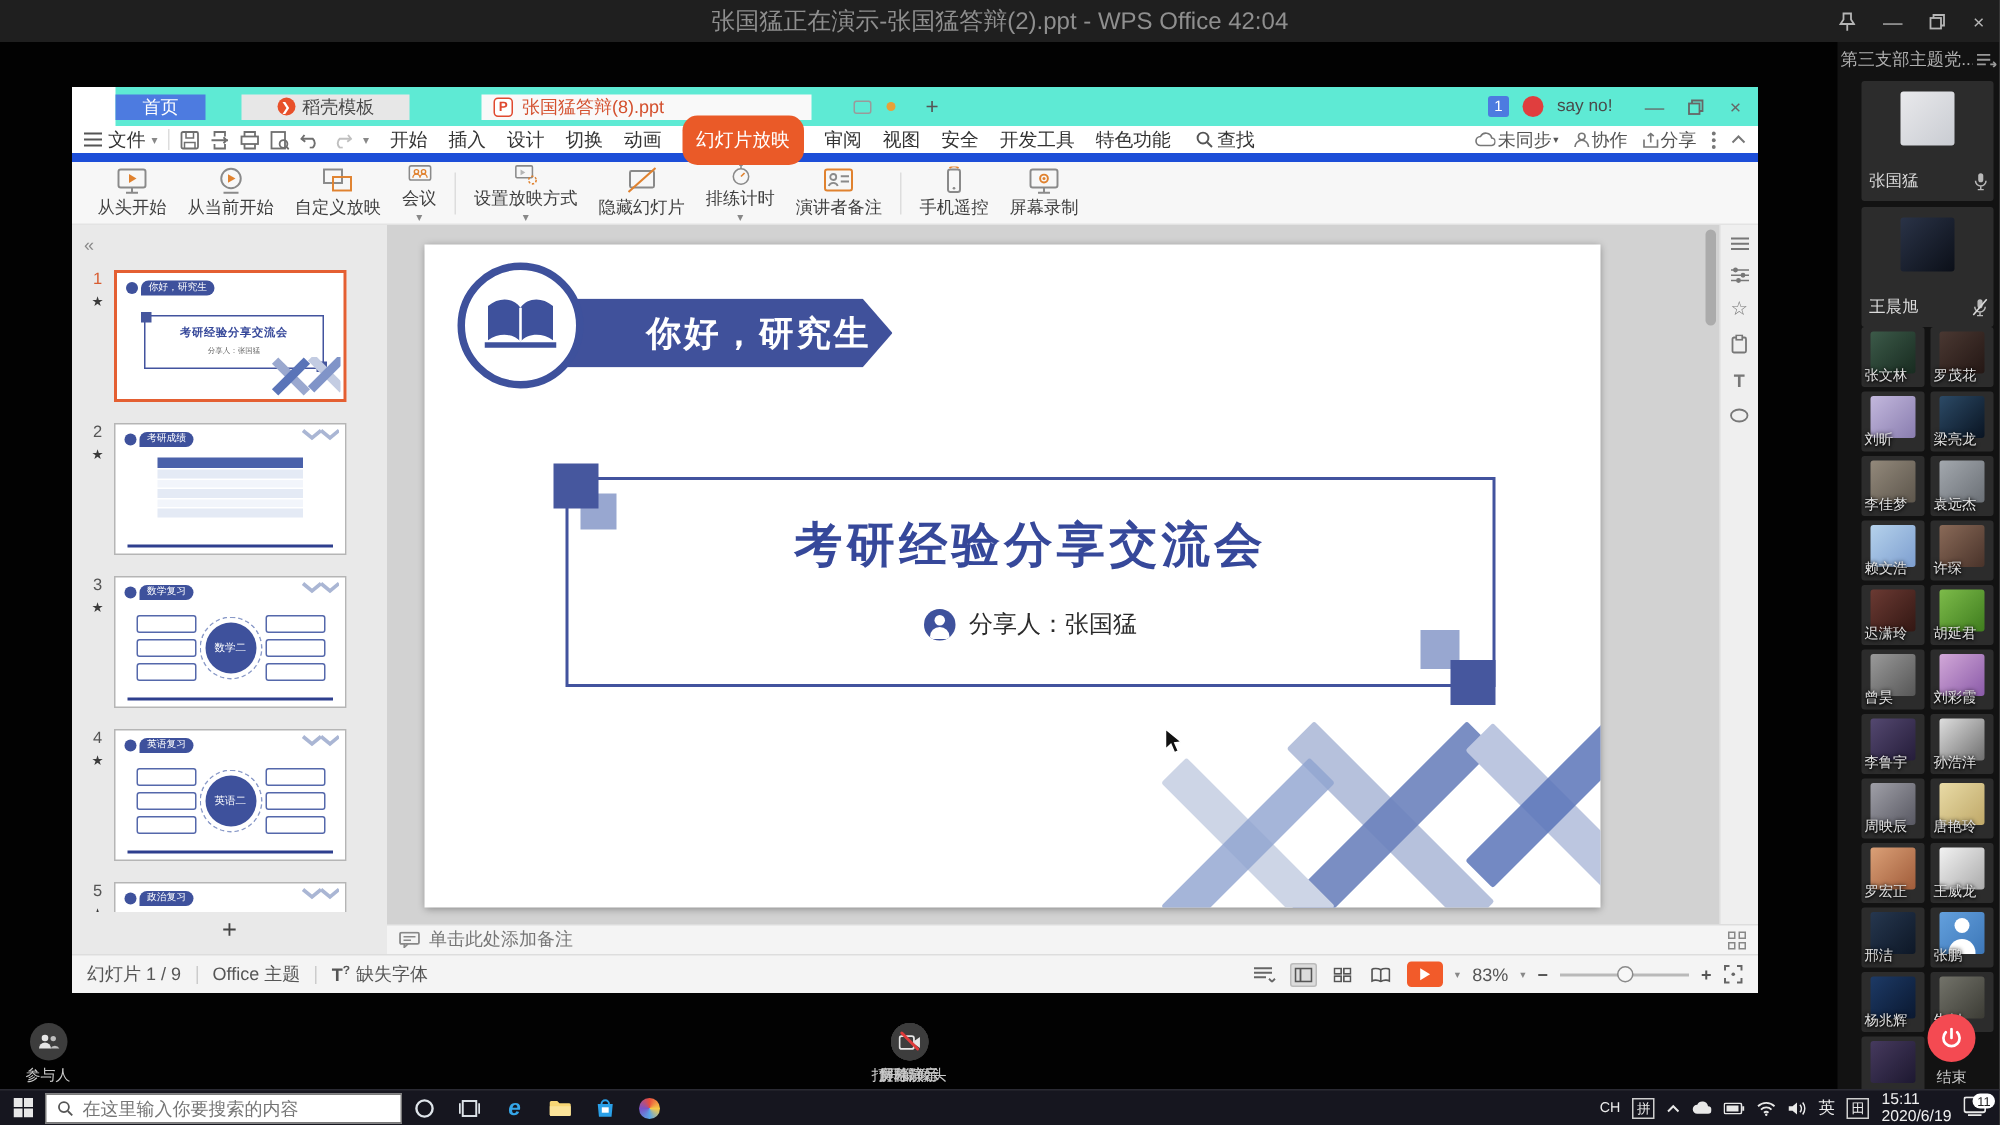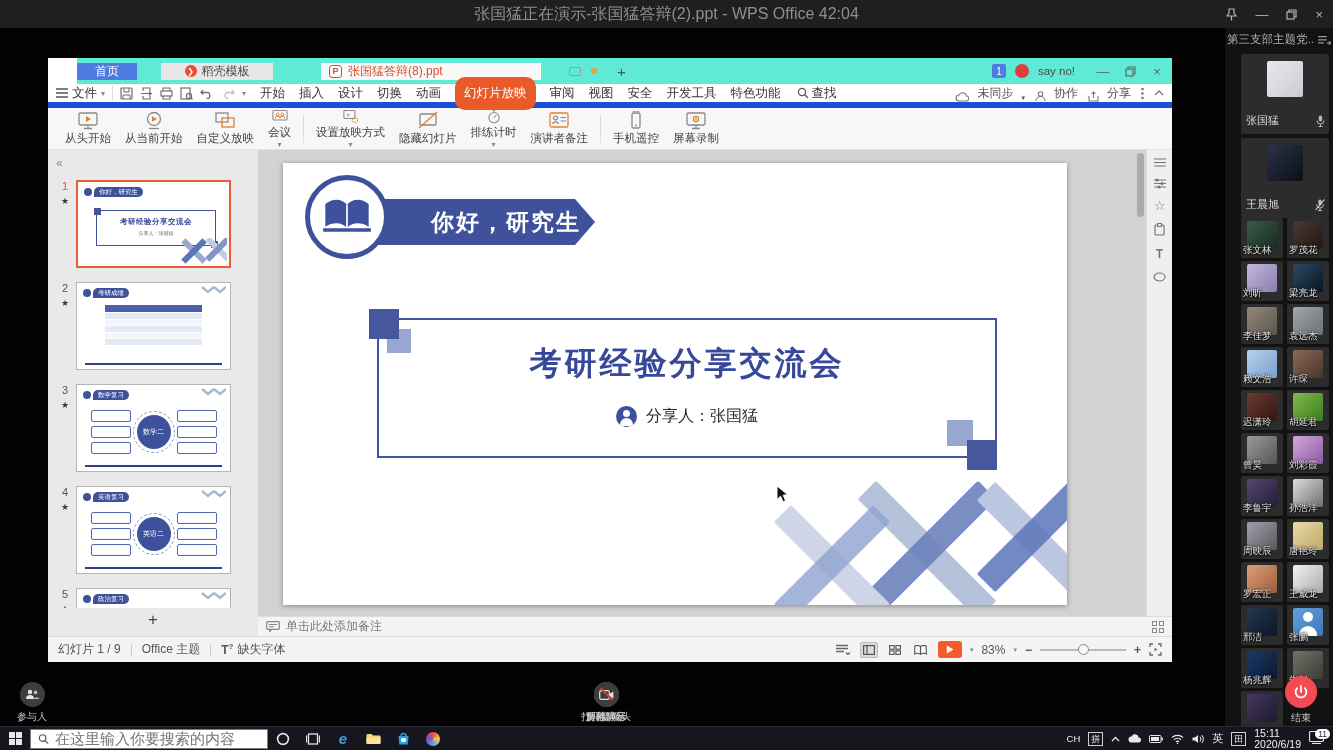--- a/index.html
+++ b/index.html
@@ -62,21 +62,21 @@
   .winc { color:#666; font-size:13px; width:18px; text-align:center; }
 
   .menubar { height:24px; background:#fff; border-bottom:6px solid #1d4ed8; display:flex; align-items:center; padding:0 8px; position:relative; flex:none; }
   .mfile { display:flex; align-items:center; gap:4px; font-size:12.5px; color:#333; }
   .msep { width:1px; height:14px; background:#ddd; margin:0 7px; }
   .mico { display:flex; align-items:center; gap:7px; }
   .menu-items { display:flex; align-items:center; gap:14px; margin-left:14px; font-size:12.5px; color:#333; }
   .mi-active { background:#ea5a28; color:#fff; border-radius:10px; padding:8px 9px; }
   .mfind { display:flex; align-items:center; gap:3px; margin-left:16px; color:#333; font-size:12.5px; }
   .menu-right { position:absolute; right:8px; display:flex; align-items:center; gap:10px; font-size:12px; color:#555; }
-  .mr-item { display:flex; align-items:flex-end; gap:8px; }
+  .mr-item { display:flex; align-items:center; gap:1px; }
 
   .ribbon { height:42px; background:#f7f7f7; border-bottom:1px solid #e3e3e3; display:flex; align-items:center; padding-left:10px; flex:none; }
   .rbtn { display:flex; flex-direction:column; align-items:center; justify-content:center; padding:0 7px; height:40px; }
   .rbtn .rl { font-size:11.5px; color:#3f3f3f; margin-top:1px; white-space:nowrap; }
   .rbtn .car { font-size:8px; color:#888; }
   .rsep { width:1px; height:28px; background:#ddd; margin:0 5px; }
 
   .main { flex:1; display:flex; min-height:0; }
   .panel { width:210px; background:#e9e9e9; position:relative; flex:none; }
   .phead { position:absolute; left:0; right:0; top:0; height:26px; display:flex; align-items:center; }
@@ -151,21 +151,21 @@
   .sq-br-d { right:-2px; bottom:-14px; width:30px; height:30px; background:#46579e; z-index:2; }
   .deco { position:absolute; right:0; bottom:0; width:300px; height:125px; }
   .deco i { position:absolute; border-radius:2px; }
   .cursor { position:absolute; left:493px; top:322px; }
 
   
   .taskbar { position:absolute; left:0; bottom:0; width:1333px; height:24px; background:#16161f; border-top:1px solid #2a2a33;
     display:flex; align-items:center; }
   .tb-ic { width:30px; display:flex; align-items:center; justify-content:center; height:24px; }
   .searchbox { width:238px; height:20px; background:#fff; border:1px solid #7a7a7a; display:flex; align-items:center; gap:6px; padding:0 7px; }
-  .searchbox input { border:none; outline:none; font-size:15px; color:#444; width:100%; background:transparent;
+  .searchbox input { border:none; outline:none; font-size:12px; color:#444; width:100%; background:transparent;
     font-family:"Liberation Sans","DejaVu Sans",sans-serif; }
   .tray { margin-left:auto; display:flex; align-items:center; gap:8px; padding-right:6px; color:#ececec; font-size:11px; }
   .imebox { border:1px solid #cfcfcf; font-size:9px; padding:0 2px; line-height:12px; }
   .clock { font-size:10.5px; line-height:11px; color:#f0f0f0; }
   .tbadge { position:relative; width:18px; height:16px; }
   .tbadge .bnum { position:absolute; right:-3px; top:-2px; background:#fff; color:#222; border-radius:7px; font-size:8.5px; padding:0 3px; line-height:10px; }
 </style>
 </head>
 <body>
 

